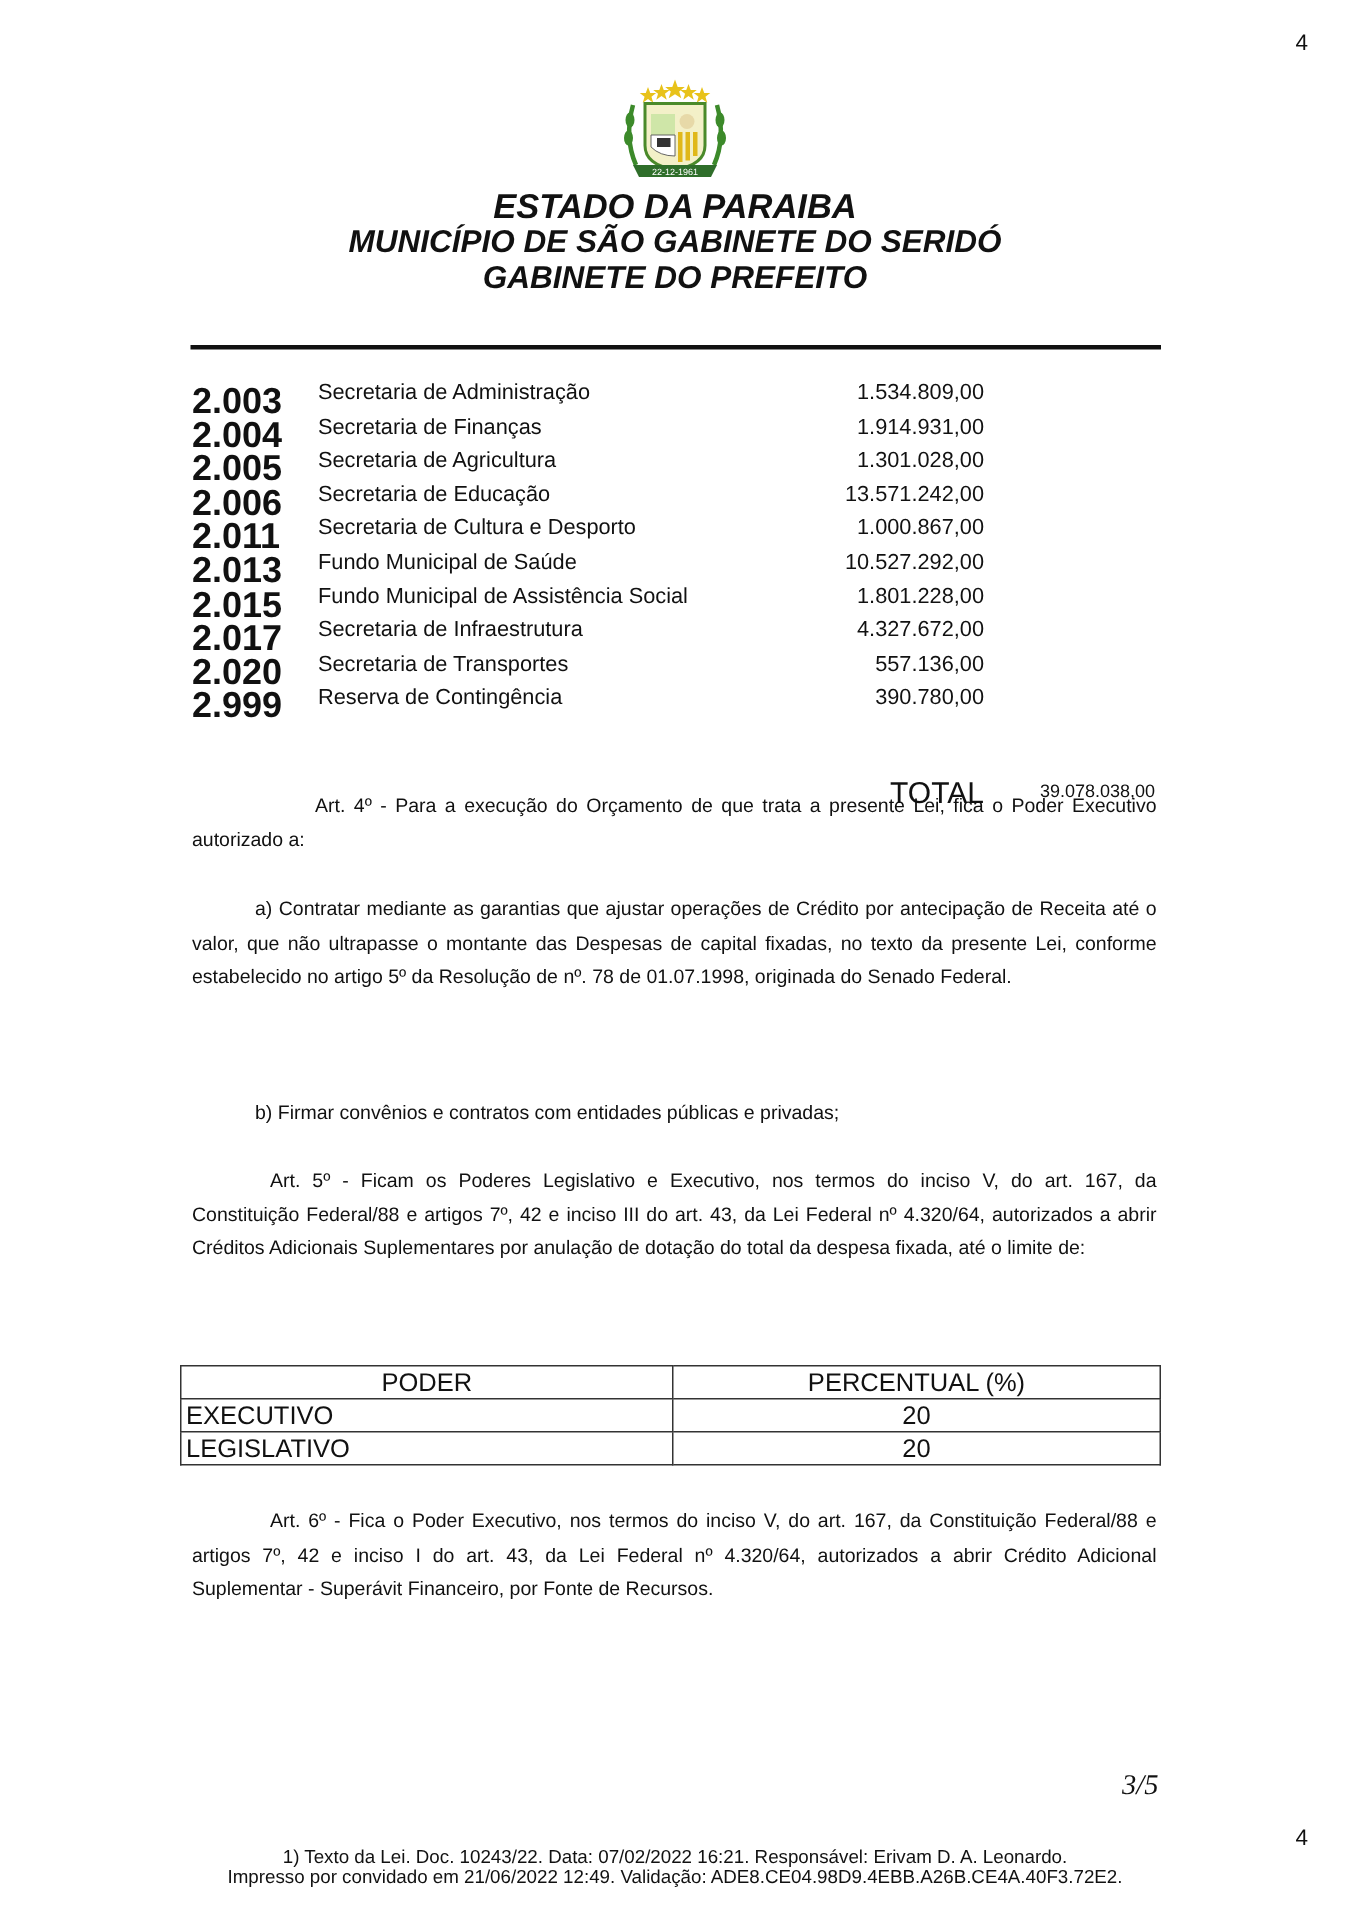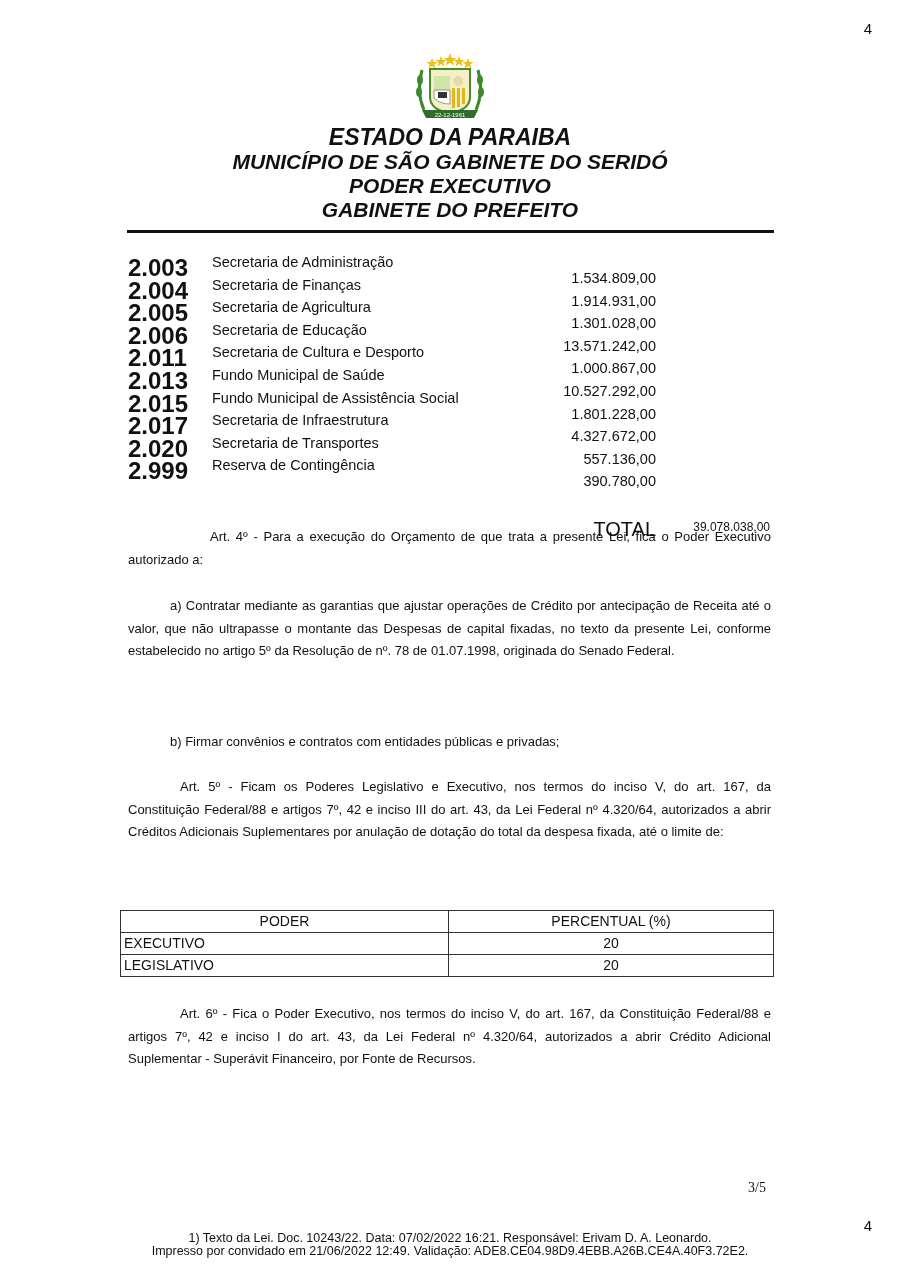--- a/index.html
+++ b/index.html
@@ -10,36 +10,36 @@
   .crest { left:410px; top:52px; width:80px; height:68px; }
   .header { left:120px; width:660px; top:124px; text-align:center; font-weight:bold; font-style:italic; }
   .header .l1 { font-size:23px; line-height:26px; }
   .header .l2, .header .l3, .header .l4 { font-size:21px; line-height:24px; }
   .rule { left:127px; width:647px; top:230px; height:3px; background:#111; }
 
   .budget { left:128px; top:252px; width:650px; }
   .brow { position:relative; height:22.6px; }
   .bcode { position:absolute; left:0; top:2px; font-weight:bold; font-size:24px; }
   .bname { position:absolute; left:84px; top:2px; font-size:14.5px; }
-  .bval { position:absolute; right:122px; top:18px; font-size:14.5px; text-align:center; }
+  .bval { position:absolute; right:122px; top:2px; font-size:14.5px; text-align:center; }
   .btotal { position:relative; height:26px;margin-top:36px; }
   .btotal .tl { position:absolute; right:122px; top:4px; font-size:20px; }
   .btotal .tv { position:absolute; right:8px; top:6px; font-size:12px; font-weight:normal; }
 
   .para { left:128px; width:643px; font-size:13px; line-height:22.6px; text-align:justify; text-align-last:left; }
   .para .ind1 { display:inline-block; width:82px; }
   .para .ind2 { display:inline-block; width:42px; }
   .para .ind3 { display:inline-block; width:52px; }
 
-  table.pct { position:absolute; left:120px; top:910px; width:654px; border-collapse:collapse; font-size:14px; }
+  table.pct { position:absolute; left:120px; top:910px; width:654px; border-collapse:collapse; font-size:17px; }
   table.pct td { border:1.5px solid #333; padding:0 3px; height:21px; line-height:21px; }
   table.pct td.c { text-align:center; }
   table.pct td.w1 { width:321px; }
 
-  .pg { left:748px; top:1180px; font-family:"Liberation Serif", serif; font-size:14px; }
+  .pg { left:748px; top:1180px; font-family:"Liberation Serif", serif; font-size:19px;font-style:italic; }
   .footer { left:100px; width:700px; top:1232px; text-align:center; font-size:12.5px; line-height:12.5px; }
 </style>
 </head>
 <body>
 
 <div class="abs pagenum-top">4</div>
 
 <div class="abs crest">
   <svg width="80" height="68" viewBox="0 0 80 68">
 
@@ -72,21 +72,20 @@
       </g>
 
     <path d="M12,58 L68,58 L64,66 L16,66 Z" fill="#2f6e2a"></path>
     <text x="40" y="64.5" font-size="6" fill="#fff" text-anchor="middle" font-family="Liberation Sans, sans-serif">22-12-1961</text>
   </svg>
 </div>
 
 <div class="abs header">
   <div class="l1">ESTADO DA PARAIBA</div>
   <div class="l2">MUNICÍPIO DE SÃO GABINETE DO SERIDÓ</div>
-  <div class="l3">PODER EXECUTIVO</div>
   <div class="l4">GABINETE DO PREFEITO</div>
 </div>
 <div class="abs rule"></div>
 
 <div class="abs budget">
   <div id="budget-rows">
       <div class="brow">
         <span class="bcode">2.003</span>
         <span class="bname">Secretaria de Administração</span>
         <span class="bval">1.534.809,00</span>

